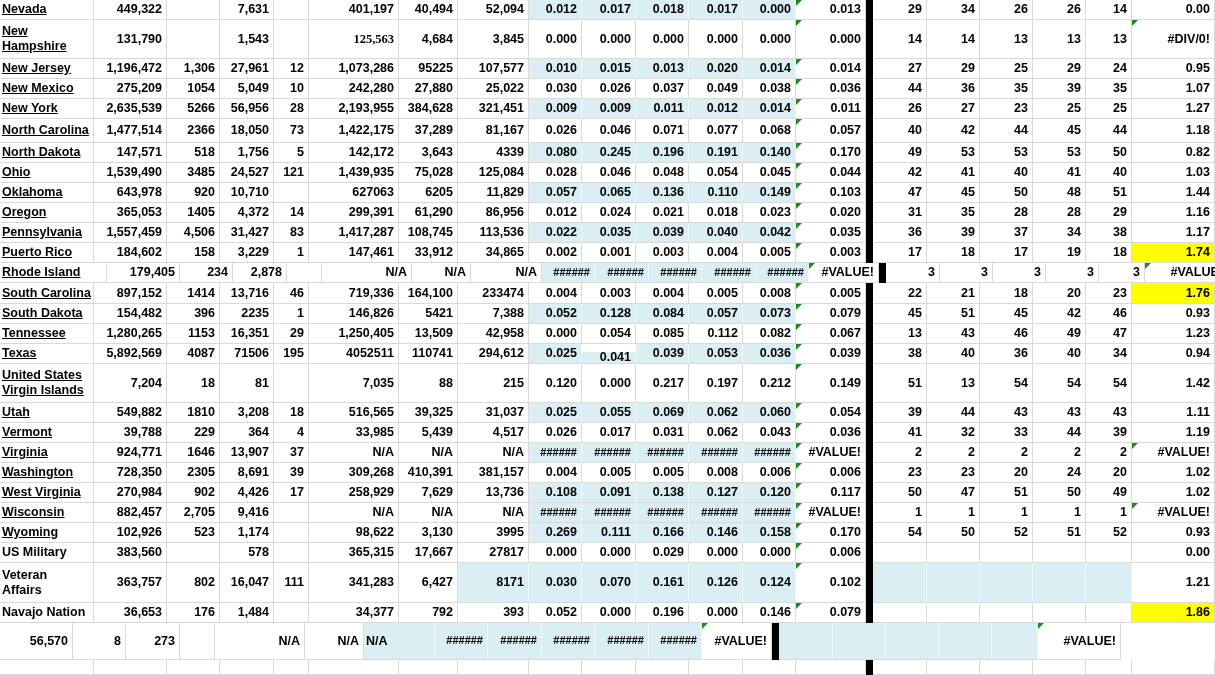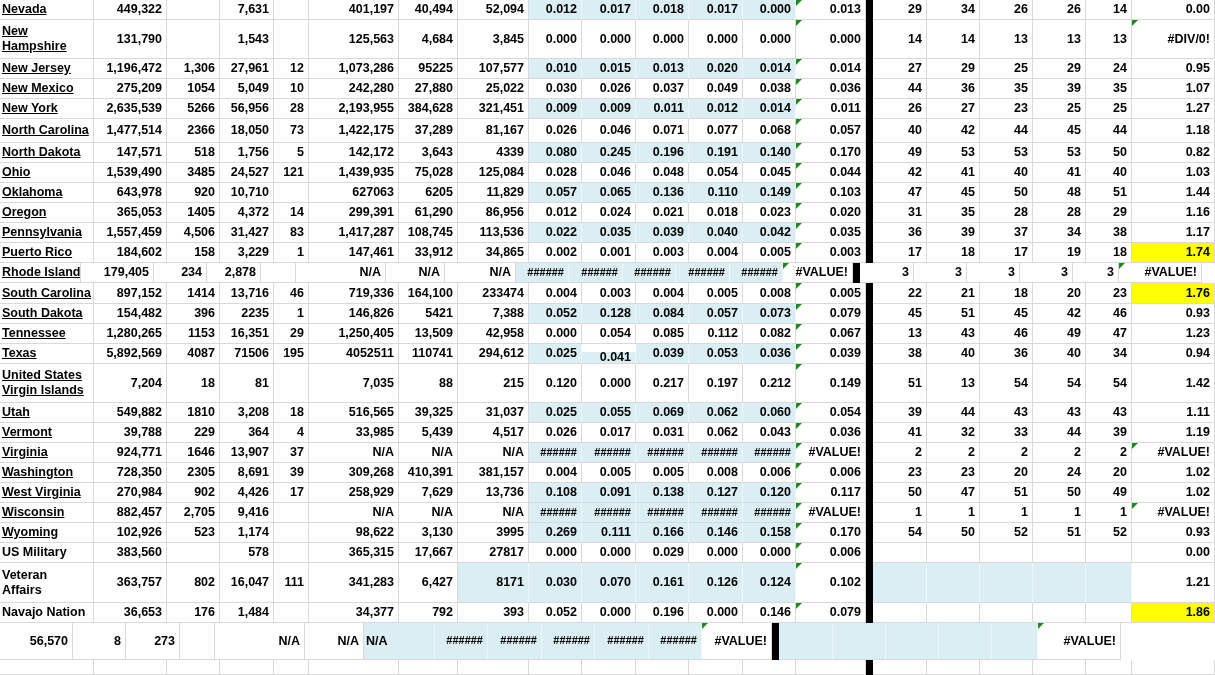--- a/index.html
+++ b/index.html
@@ -55,21 +55,21 @@
       <div class="c" style="width: 46px;">14</div>
       <div class="c" style="width: 83px;">0.00</div>
     </div>
     <div class="row" style="height: 39px;">
       <div class="c name u wrap" style="width: 94px;">New 
 Hampshire</div>
       <div class="c" style="width: 73px;">131,790</div>
       <div class="c" style="width: 53px;"></div>
       <div class="c" style="width: 54px;">1,543</div>
       <div class="c" style="width: 35px;"></div>
-      <div class="c" style="width: 90px;">125,563</div>
+      <div class="c" style="width: 90px; font-family: Liberation Serif, serif;">125,563</div>
       <div class="c" style="width: 59px;">4,684</div>
       <div class="c" style="width: 71px;">3,845</div>
       <div class="c" style="width: 53px;">0.000</div>
       <div class="c" style="width: 54px;">0.000</div>
       <div class="c" style="width: 53px;">0.000</div>
       <div class="c" style="width: 54px;">0.000</div>
       <div class="c" style="width: 53px;">0.000</div>
       <div class="c tri" style="width: 70px;">0.000</div>
       <div class="c bar" style="width: 7px;"></div>
       <div class="c" style="width: 54px;">14</div>
@@ -303,21 +303,21 @@
       <div class="c tri" style="width: 70px;">0.003</div>
       <div class="c bar" style="width: 7px;"></div>
       <div class="c" style="width: 54px;">17</div>
       <div class="c" style="width: 53px;">18</div>
       <div class="c" style="width: 53px;">17</div>
       <div class="c" style="width: 53px;">19</div>
       <div class="c" style="width: 46px;">18</div>
       <div class="c yellow" style="width: 83px;">1.74</div>
     </div>
     <div class="row" style="height: 20px;">
-      <div class="c name u" style="width: 81px;">Rhode Island</div>
+      <div class="c name u" style="width: 107px;">Rhode Island</div>
       <div class="c" style="width: 73px;">179,405</div>
       <div class="c" style="width: 53px;">234</div>
       <div class="c" style="width: 54px;">2,878</div>
       <div class="c" style="width: 35px;"></div>
       <div class="c" style="width: 90px;">N/A</div>
       <div class="c" style="width: 59px;">N/A</div>
       <div class="c" style="width: 71px;">N/A</div>
       <div class="c blue hash" style="width: 53px;">######</div>
       <div class="c blue hash" style="width: 54px;">######</div>
       <div class="c blue hash" style="width: 53px;">######</div>

